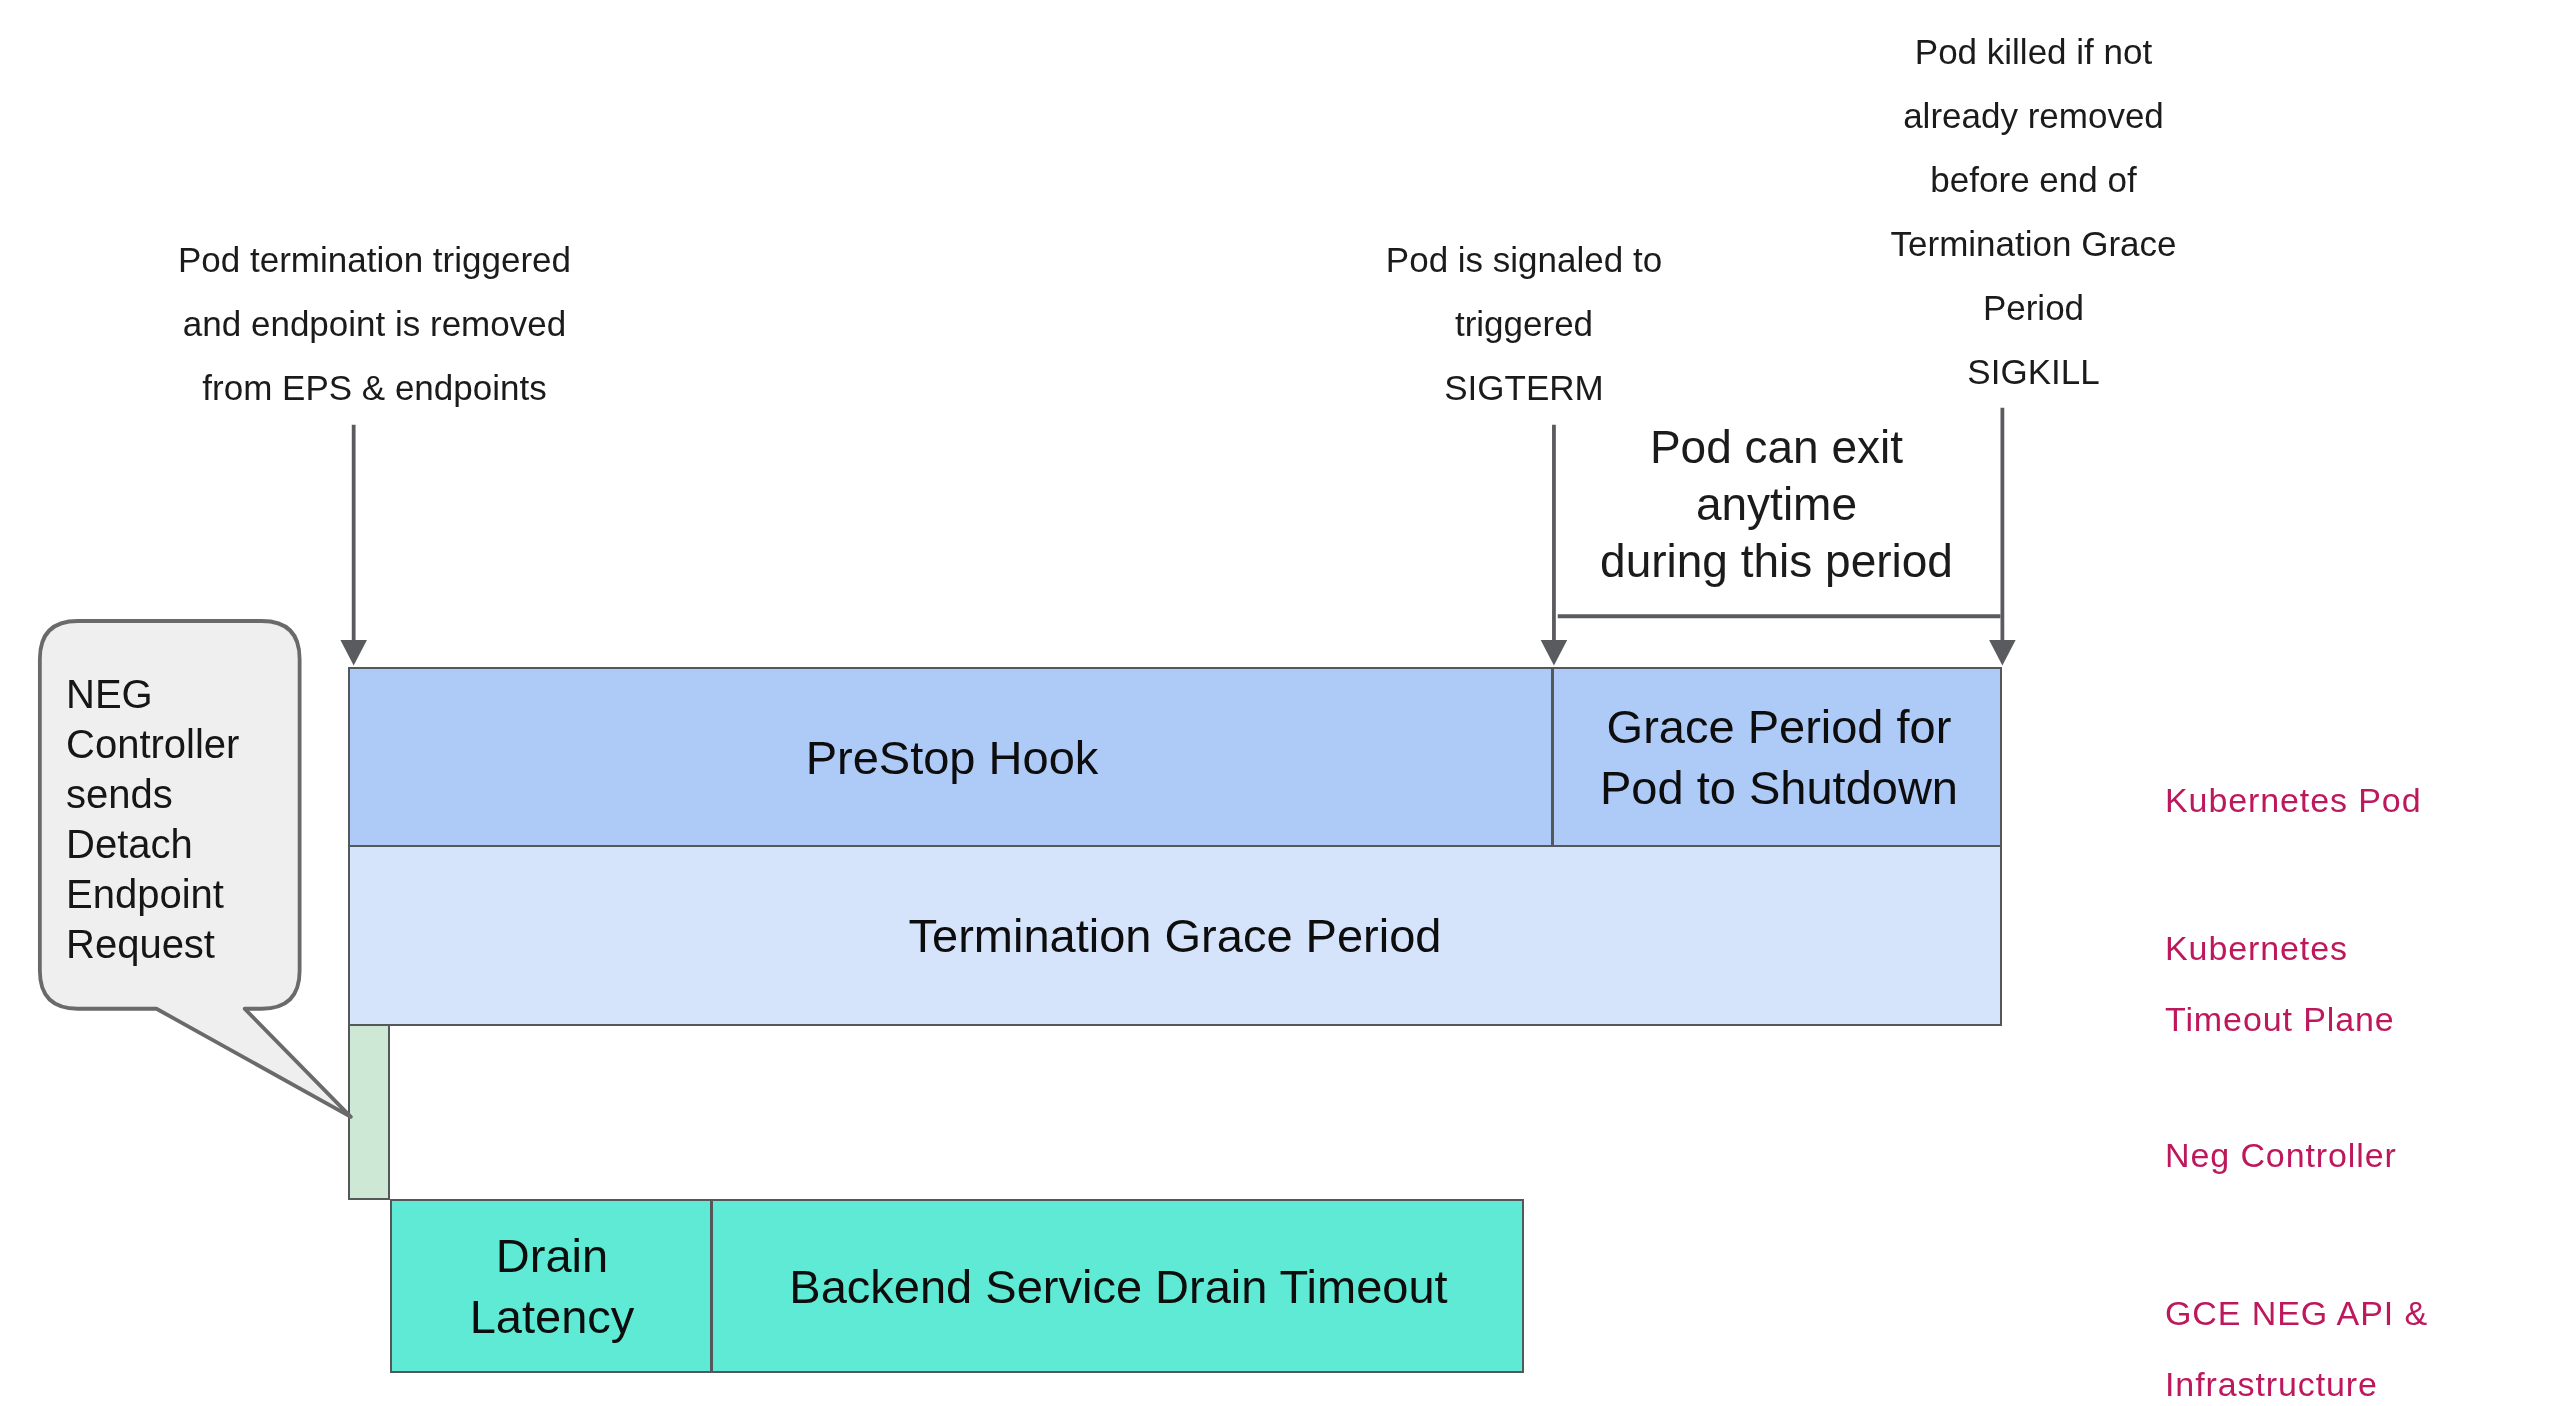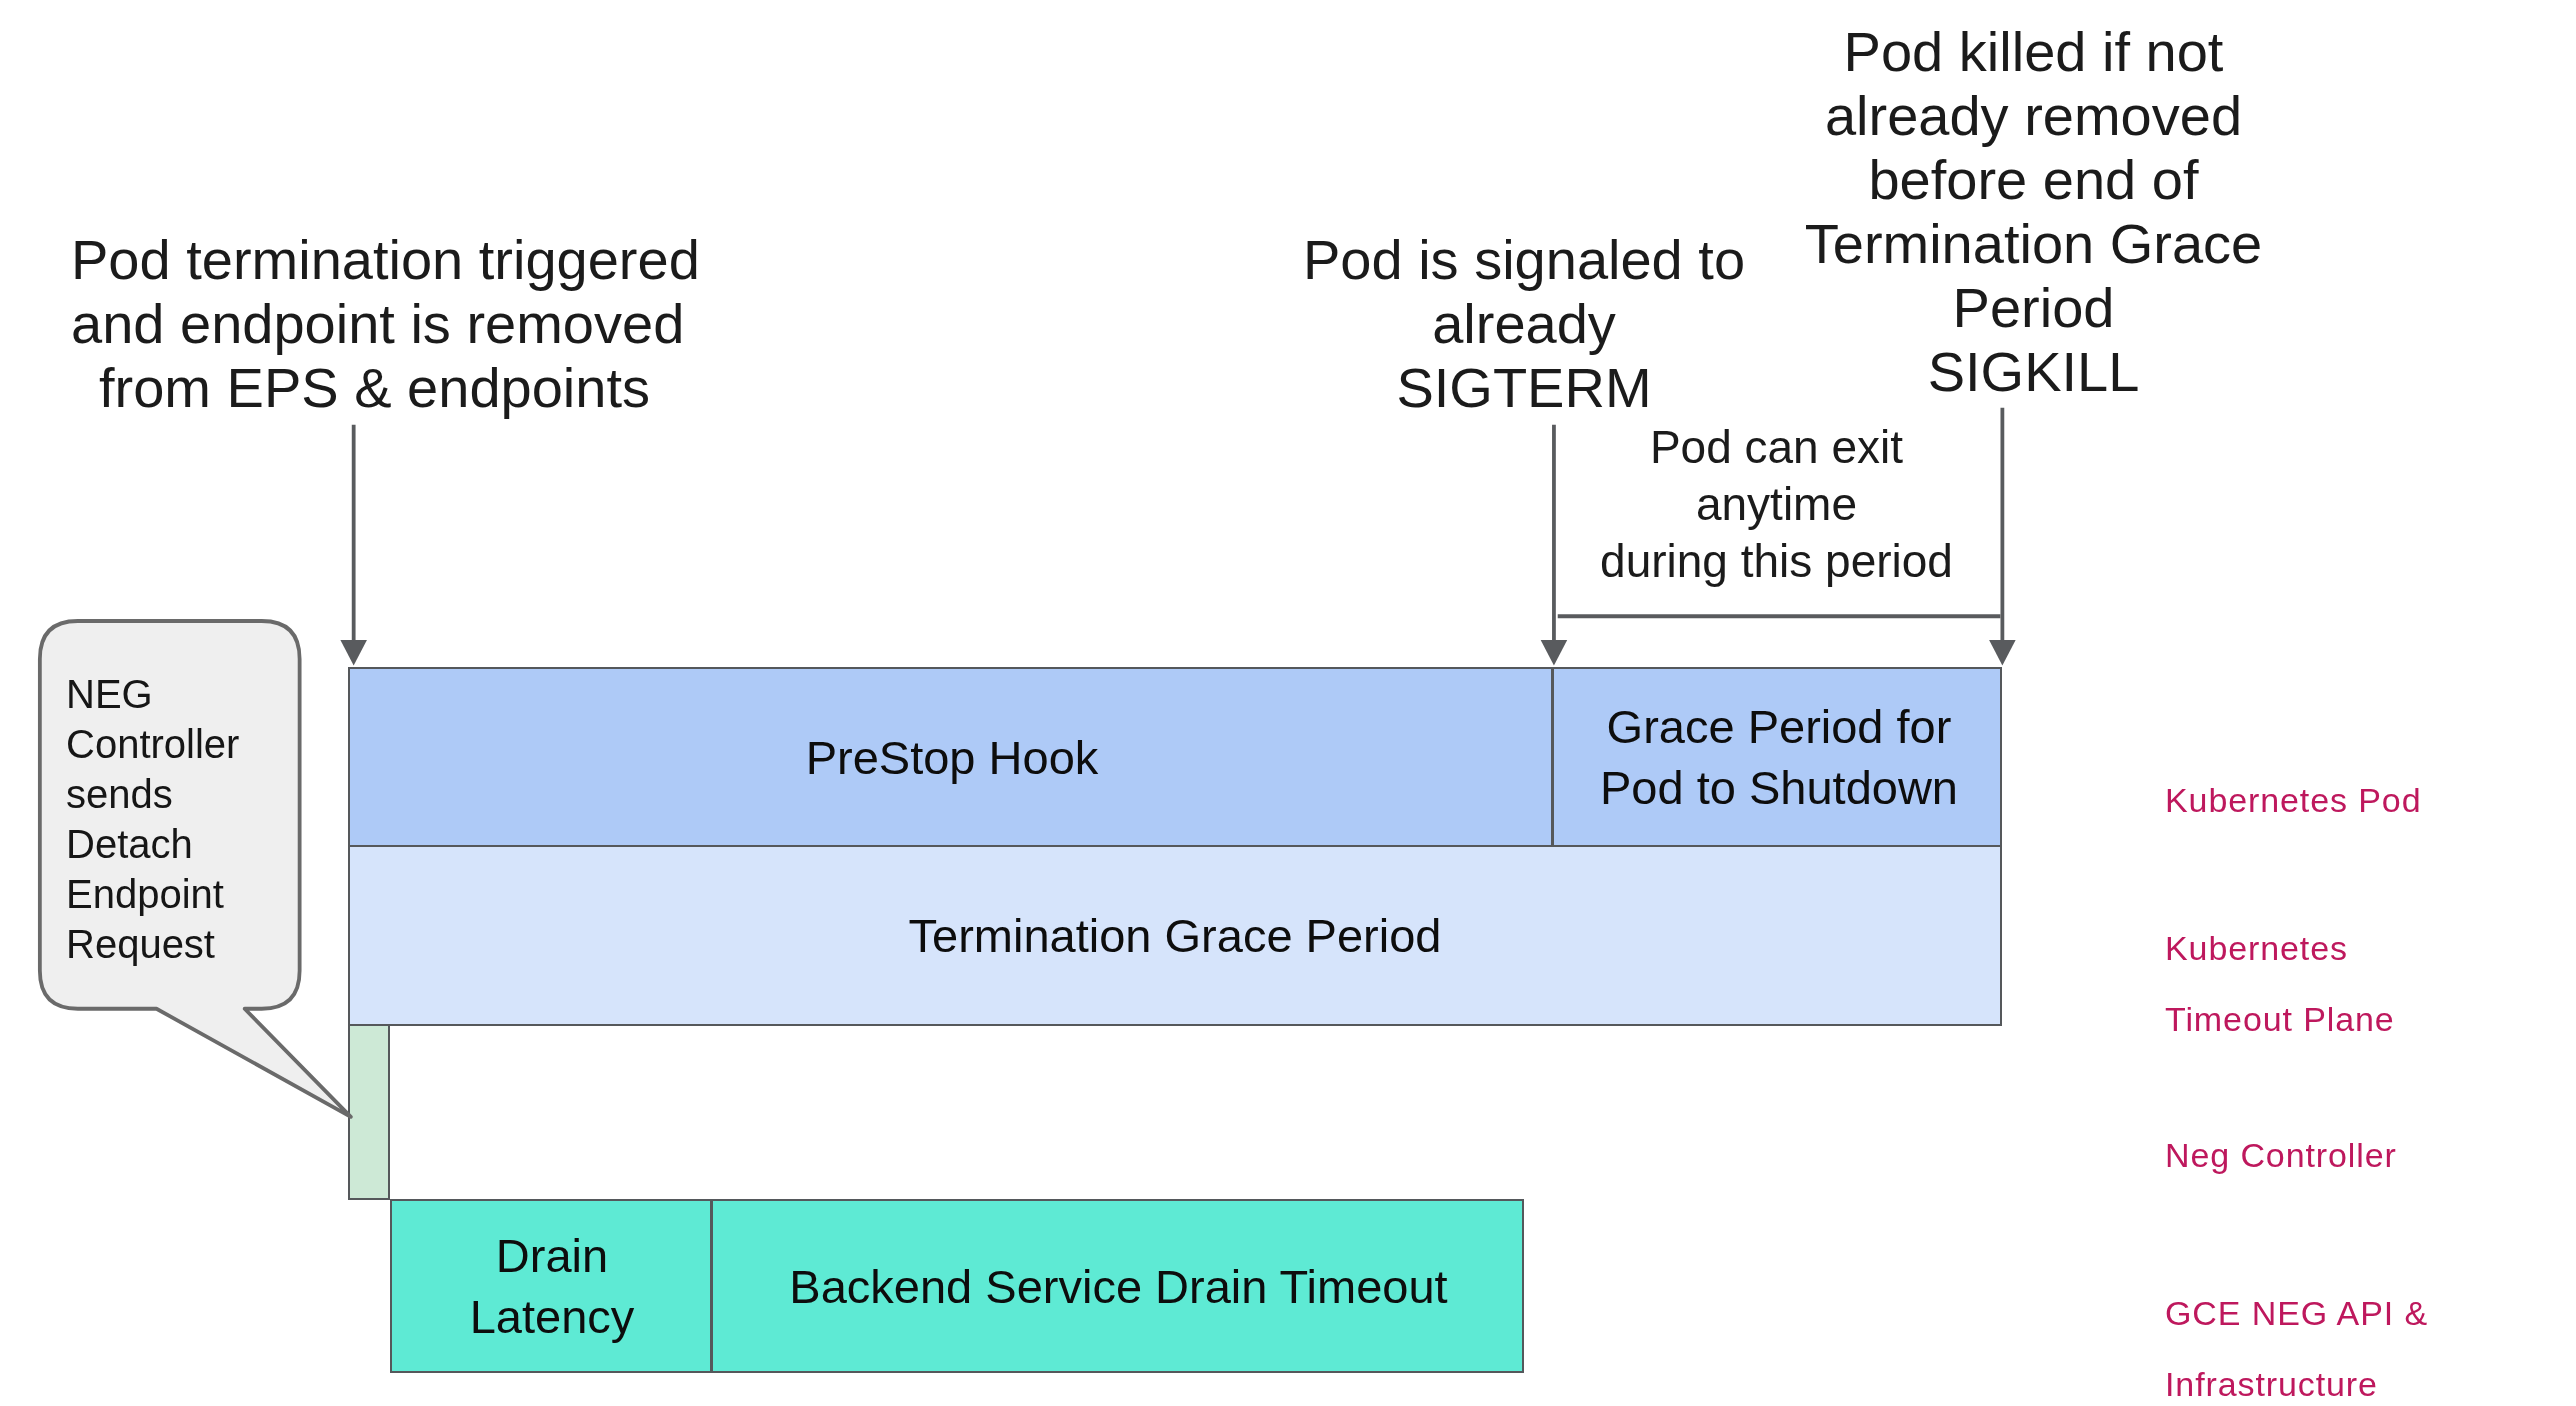--- a/index.html
+++ b/index.html
@@ -5,21 +5,21 @@
   html,body{margin:0;padding:0;background:#ffffff;}
   .stage{
     position:relative;
     width:2576px;height:1406px;
     background:#ffffff;
     font-family:"Liberation Sans", sans-serif;
     color:#1b1b1b;
     overflow:hidden;
   }
   
-  .ann{position:absolute;text-align:center;font-size:56px;line-height:64px;color:#1b1b1b;}
+  .ann{position:absolute;text-align:center;font-size:35px;line-height:64px;color:#1b1b1b;}
   .ann div{white-space:nowrap;}
   .ann-small{position:absolute;text-align:center;font-size:46px;line-height:57px;color:#1b1b1b;}
   
   .bar{
     position:absolute;
     border:2.8px solid #55585b;
     box-sizing:border-box;
     display:flex;align-items:center;justify-content:center;
   }
   .bar-label{font-size:47px;line-height:61px;text-align:center;color:#0d0d0d;}
@@ -99,21 +99,21 @@
   </svg>
 
   <div class="ann" style="left:71px;top:228px;width:607px;">
       <div>Pod termination triggered</div>
       <div>and endpoint is removed</div>
       <div>from EPS &amp; endpoints</div>
     </div>
 
   <div class="ann" style="left:1287px;top:228px;width:474px;">
       <div>Pod is signaled to</div>
-      <div>already</div>
+      <div>triggered</div>
       <div>SIGTERM</div>
     </div>
 
   <div class="ann" style="left:1768px;top:20px;width:531px;">
       <div>Pod killed if not</div>
       <div>already removed</div>
       <div>before end of</div>
       <div>Termination Grace</div>
       <div>Period</div>
       <div>SIGKILL</div>

